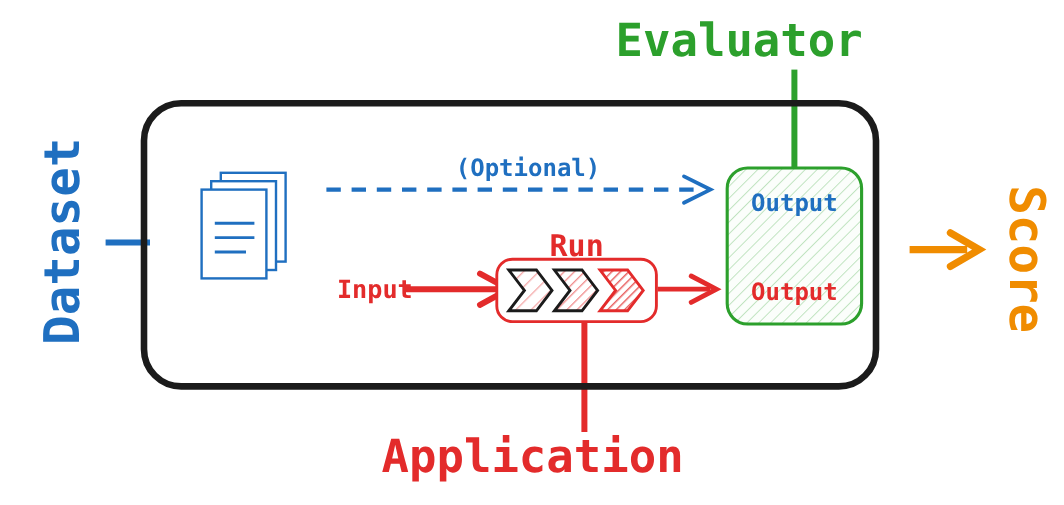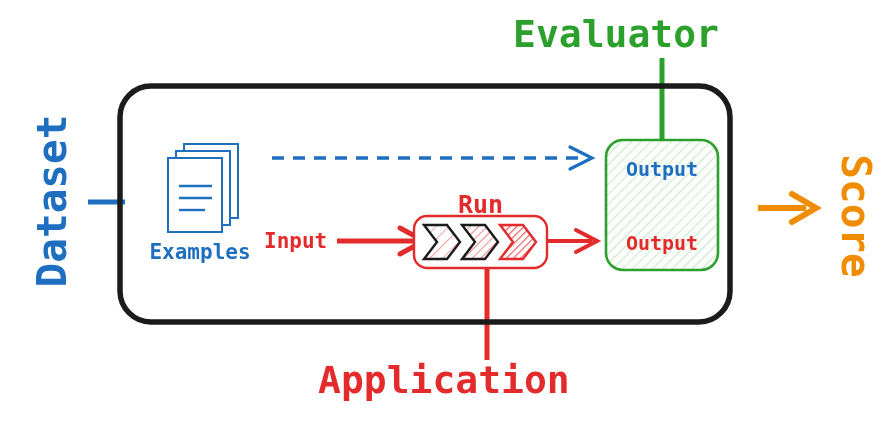--- a/index.html
+++ b/index.html
@@ -116,26 +116,26 @@
 
   <div style="position:absolute; left:513px; top:12px; width:300px; text-align:left;
               font-family:'DejaVu Sans Mono', monospace; font-size:38px; font-weight:bold;
               color:#2ca02c; white-space:nowrap;">Evaluator</div>
 
   <div style="position:absolute; left:766px; top:192px; width:180px; text-align:center;
               transform:rotate(90deg); transform-origin:center center;
               font-family:'DejaVu Sans Mono', monospace; font-size:41px; font-weight:bold;
               color:#f08c00; white-space:nowrap;">Score</div>
 
-  <div style="position:absolute; left:140px; top:240px; width:120px; text-align:center;
-              font-family:'DejaVu Sans Mono', monospace; font-size:21px; font-weight:bold;
-              color:#1f6fc0; white-space:nowrap;">Examples</div>
 
+  <div style="position:absolute; left:300px; top:128px; width:280px; text-align:center;
+              font-family:'DejaVu Sans Mono', monospace; font-size:20px; font-weight:bold;
+              color:#1f6fc0; white-space:nowrap;">(Optional)</div>
 
-  <div style="position:absolute; left:264px; top:229px; width:80px; text-align:left;
+  <div style="position:absolute; left:264px; top:229px; width:80px; text-align:right;
               font-family:'DejaVu Sans Mono', monospace; font-size:21px; font-weight:bold;
               color:#e32b2b; white-space:nowrap;">Input</div>
 
   <div style="position:absolute; left:419px; top:190px; width:123px; text-align:center;
               font-family:'DejaVu Sans Mono', monospace; font-size:25px; font-weight:bold;
               color:#e32b2b; white-space:nowrap;">Run</div>
 
   <div style="position:absolute; left:606px; top:157px; width:112px; text-align:center;
               font-family:'DejaVu Sans Mono', monospace; font-size:20px; font-weight:bold;
               color:#1f6fc0; white-space:nowrap;">Output</div>

